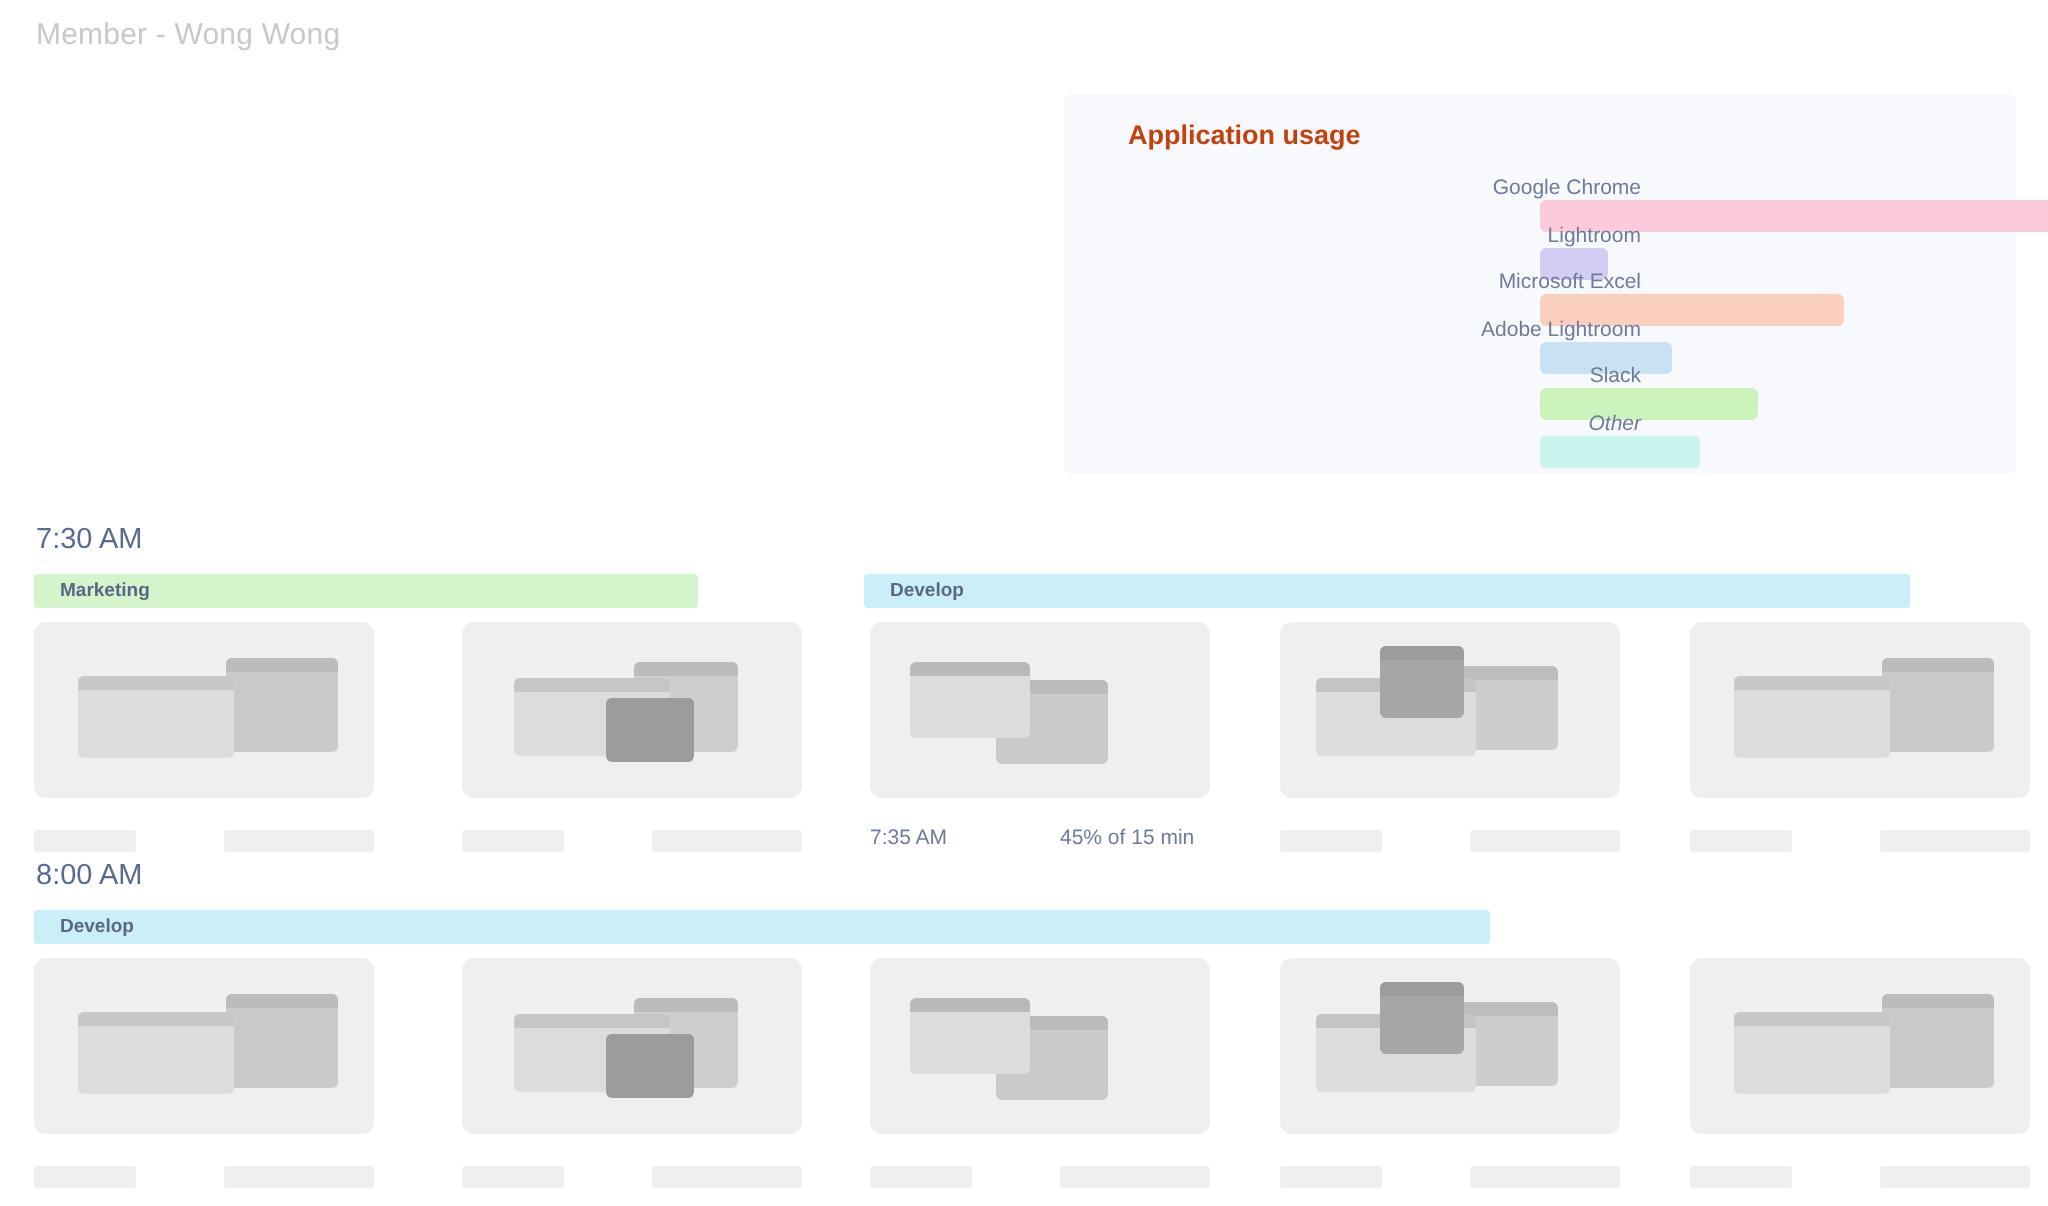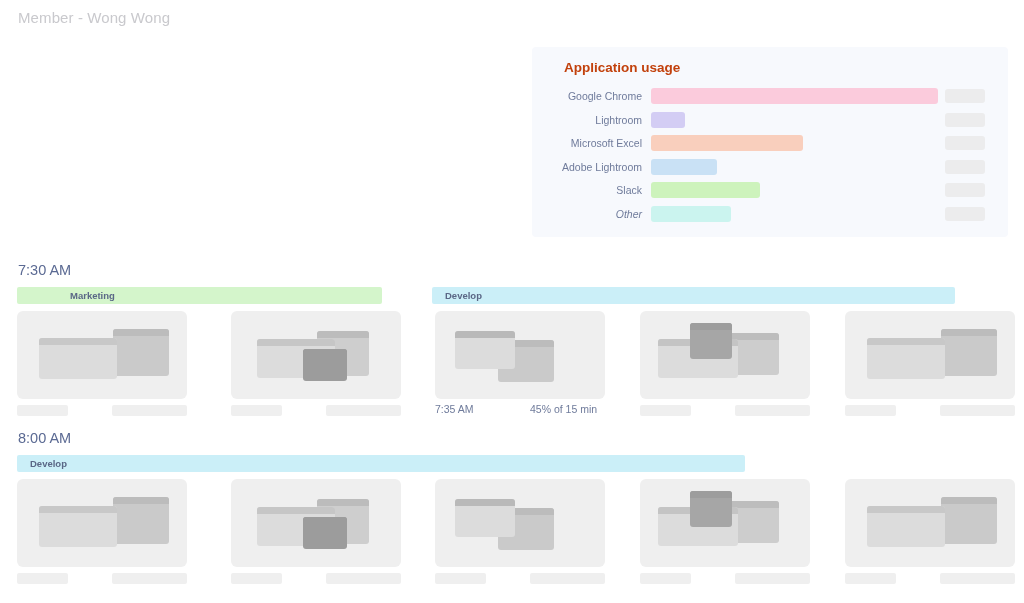--- a/index.html
+++ b/index.html
@@ -62,20 +62,21 @@
     left: 32px; top: 13px;
     font-size: 13.5px; font-weight: bold;
     color: #c2410c;
   }
   .app-row {
     position: absolute;
     left: 0; right: 0;
     height: 16px;
     display: flex;
     align-items: center;
+    flex-direction: column;
   }
   .app-name {
     width: 119px;
     text-align: right;
     font-size: 10.5px;
     color: #6f7b9b;
     padding-right: 9px;
     white-space: nowrap;
   }
   .app-bar-track {
@@ -130,21 +131,21 @@
     top: 0;
     width: 170px; height: 88px;
     background: #efefef;
     border-radius: 6px;
   }
   
   .win { position: absolute; border-radius: 3px; overflow: hidden; }
   .win-bar { width: 100%; height: 7px; }
 
   .meta-lane { position: absolute; left: 0; top: 143px; height: 14px; width: 1024px; }
-  .meta-group { position: absolute; top: 0; width: 170px; height: 14px; }
+  .meta-group { position: absolute; top: 10px; width: 170px; height: 14px; }
   .meta-chip {
     position: absolute; top: 0; height: 11px;
     background: #efefef; border-radius: 2px;
   }
   .meta-chip.left  { left: 0;  width: 51px; }
   .meta-chip.right { left: 95px; width: 75px; }
   .meta-text {
     position: absolute; top: -2px;
     font-size: 10.5px;
     color: #6f7b9b;
@@ -208,21 +209,21 @@
         </div>
       </div>
   </div>
 
 </div>
 
 <div id="timeline">
     <div class="hour-block" style="top: 262px;">
       <div class="hour-label">7:30 AM</div>
       <div class="project-bar-lane">
-        <div class="project-bar" style="left: 17px; width: 365px; background: rgb(212, 245, 203); padding-left: 40px;">
+        <div class="project-bar" style="left: 17px; width: 332px; background: rgb(212, 245, 203);">
           <span>Marketing</span>
         </div>
         <div class="project-bar" style="left: 432px; width: 523px; background: rgb(203, 239, 248);">
           <span>Develop</span>
         </div>
       </div>
       <div class="cards-lane">
         <div class="shot-card" style="left: 17px;">
           <div class="win" style="left: 96px; top: 18px; width: 56px; height: 47px; background: rgb(202, 202, 202);">
             <div class="win-bar" style="background: rgb(188, 188, 188);"></div>

